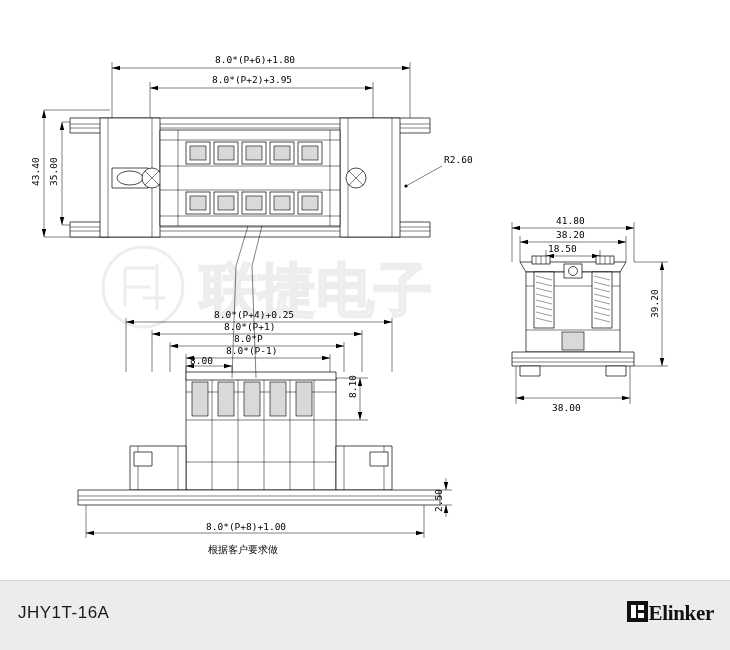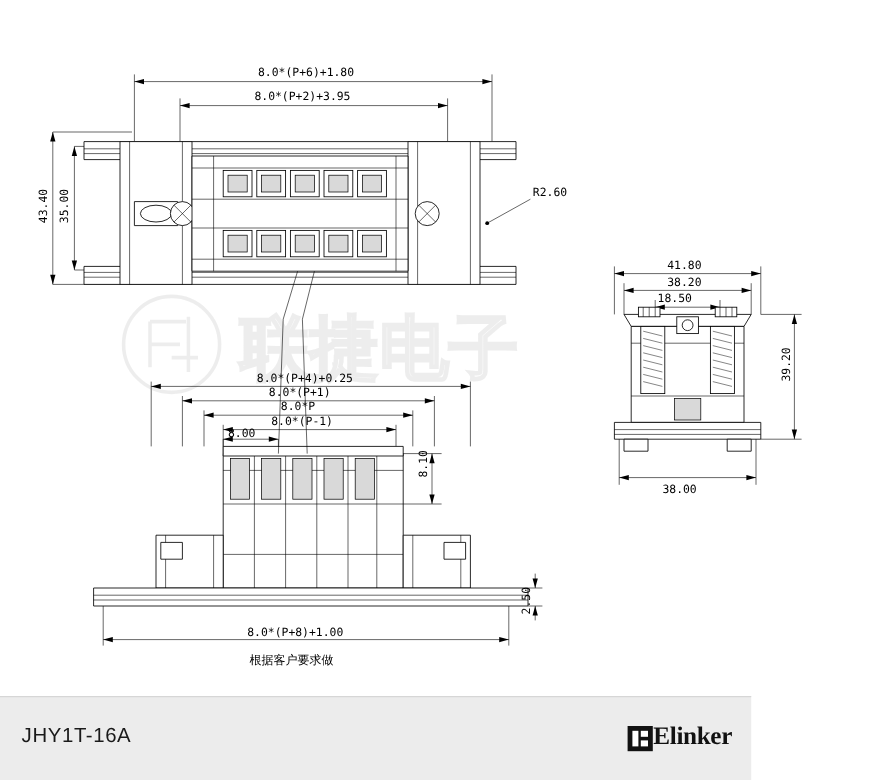--- a/index.html
+++ b/index.html
@@ -26,40 +26,40 @@
   }
   .svg-layer {
     position: absolute;
     left: 0; top: 0;
   }
   
   #title-bar {
     position: absolute;
     left: 0;
     top: 580px;
-    width: 626px;
+    width: 730px;
     height: 70px;
     background: #ececec;
     border-top: 1px solid #d6d6d6;
   }
   #part-number {
     position: absolute;
     left: 18px;
     top: 22px;
     font-size: 17px;
     letter-spacing: 0.5px;
     color: #1a1a1a;
     font-family: "Liberation Sans", sans-serif;
   }
   #brand {
     position: absolute;
     right: 16px;
     top: 20px;
     display: flex;
-    align-items: flex-end;
+    align-items: flex-start;
     gap: 0;
   }
   #brand-mark {
     width: 21px;
     height: 21px;
     background: #111111;
     position: relative;
     display: inline-block;
   }
   #brand-mark::before {

